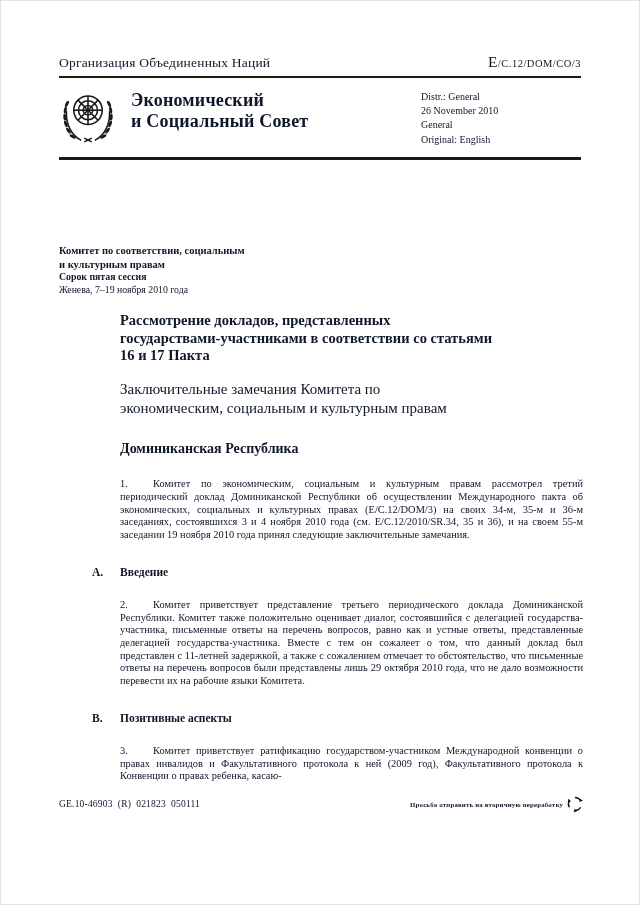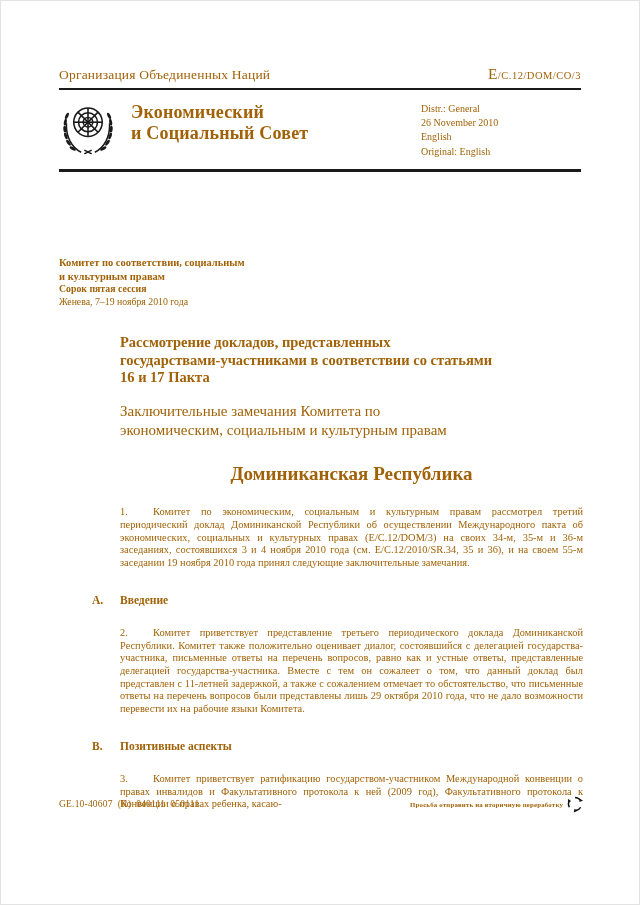--- a/index.html
+++ b/index.html
@@ -1,20 +1,20 @@
 <!DOCTYPE html>
 <html lang="ru"><head>
 <meta charset="utf-8">
 <style>
   * { margin:0; padding:0; box-sizing:border-box; }
   html,body { background:#f2f2f2; }
   .page {
     width:640px; height:905px; margin:0 auto; position:relative;
     background:#ffffff; border:1px solid #e3e3e3; overflow:hidden;
-    padding:16px 58px; color:#a16207;
+    padding:4px 58px; color:#0f172a;
     font-family:"Liberation Serif","DejaVu Serif",serif;
   }
   
   .header-row {
     display:flex; justify-content:space-between; align-items:flex-end;
     padding:48px 0 5px 0; border-bottom:2px solid #1a1a1a;
   }
   .org-name { font-size:13.5px; letter-spacing:.2px; }
   .doc-symbol { font-size:10.5px; letter-spacing:.5px; }
   .sym-big { font-size:15.5px; }
@@ -28,24 +28,24 @@
     flex:1; font-weight:bold; font-size:18px; line-height:1.18;
     padding-top:3px; letter-spacing:.2px;
   }
   .distr-block { width:160px; flex:none; font-size:10px; line-height:1.42; padding-top:3px; }
   
   .committee { margin-top:84px; font-size:10.5px; line-height:1.32; }
   .committee-name { font-weight:bold; }
   .session { font-weight:bold; font-size:9.8px; line-height:1.25; }
   .venue { font-size:9.8px; line-height:1.25; }
   
-  .body-content { margin-left:61px; width:463px; margin-top:26px; }
+  .body-content { margin-left:61px; width:463px; margin-top:16px; }
   .doc-title { font-size:14.5px; font-weight:bold; line-height:1.22; max-width:372px; }
   .doc-subtitle { margin-top:15px; font-size:15px; font-weight:normal; line-height:1.28; max-width:352px; }
-  .country { margin-top:23px; font-size:19px; font-weight:bold;text-align:center; }
+  .country { margin-top:23px; font-size:14px; font-weight:bold; }
   .para { margin-top:21px; font-size:10.4px; line-height:1.21; text-align:justify; }
   .pnum { display:inline-block; width:33px; }
   .section { margin-top:25px; margin-left:-28px; display:flex; font-weight:bold; font-size:11.5px; }
   .section-letter { width:28px; flex:none; }
   
   .footer {
     position:absolute; left:58px; right:54px; top:793px;
     display:flex; justify-content:space-between; align-items:center;
   }
   .ge { font-size:9.5px; white-space:pre; letter-spacing:.2px; }
@@ -106,21 +106,21 @@
         </g>
       </svg>
     </span>
     <div class="council-title">
       <div>Экономический</div>
       <div>и Социальный Совет</div>
     </div>
     <div class="distr-block">
       <div>Distr.: General</div>
       <div>26 November 2010</div>
-      <div>English</div>
+      <div>General</div>
       <div>Original: English</div>
     </div>
   </div>
 
   <div class="committee">
     <div class="committee-name">Комитет по соответствии, социальным</div>
     <div class="committee-name">и культурным правам</div>
     <div class="session">Сорок пятая сессия</div>
     <div class="venue">Женева, 7–19 ноября 2010 года</div>
   </div>
@@ -141,21 +141,21 @@
 
     <div class="section">
       <span class="section-letter">B.</span>
       <span>Позитивные аспекты</span>
     </div>
 
     <p class="para"><span class="pnum">3.</span><span>Комитет приветствует ратификацию государством-участником Международной конвенции о правах инвалидов и Факультативного протокола к ней (2009 год), Факультативного протокола к Конвенции о правах ребенка, касаю-</span></p>
   </div>
 
   <div class="footer">
-    <span class="ge">GE.10-40607  (R)  040111  050111</span>
+    <span class="ge">GE.10-46903  (R)  021823  050111</span>
     <span class="recycle">
       <span>Просьба отправить на вторичную переработку</span>
       <span>
         <svg viewBox="0 0 24 24" width="20" height="20" aria-hidden="true">
           <g fill="none" stroke="#141414" stroke-width="1.7">
             <path d="M12 4.2 A 7.8 7.8 0 0 1 18.75 8.1"></path>
             <path d="M12 4.2 A 7.8 7.8 0 0 1 18.75 8.1" transform="rotate(120 12 12)"></path>
             <path d="M12 4.2 A 7.8 7.8 0 0 1 18.75 8.1" transform="rotate(240 12 12)"></path>
           </g>
           <g fill="#141414">

